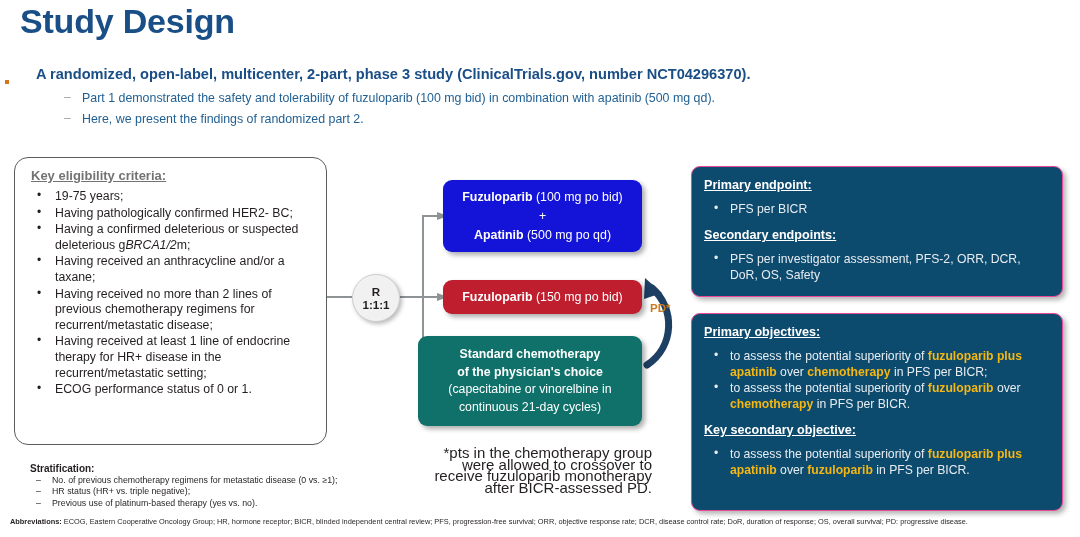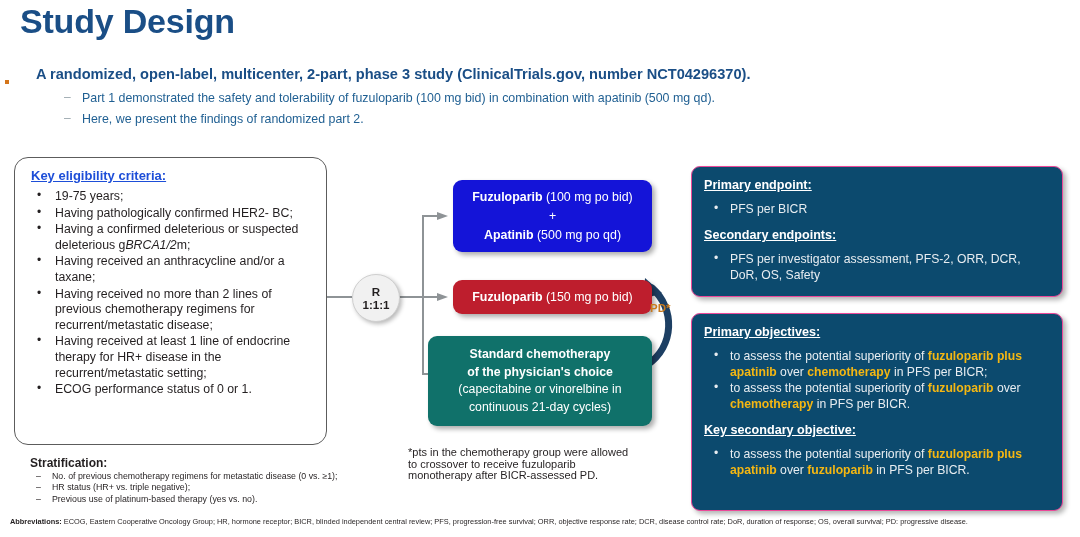--- a/index.html
+++ b/index.html
@@ -73,21 +73,21 @@
     border-radius: 14px;
     background: #ffffff;
     box-sizing: border-box;
   }
   .elig-title {
     position: absolute;
     left: 16px;
     top: 10px;
     font-size: 13px;
     font-weight: bold;
-    color: #1d4ed8;
+    color: #737373;
     text-decoration: underline;
     text-align: right;
   }
   .elig-list {
     position: absolute;
     left: 14px;
     top: 31px;
     width: 292px;
     margin: 0;
     padding: 0;
@@ -112,24 +112,25 @@
   .ital { font-style: italic; }
 
   
   .strat {
     position: absolute;
     left: 30px;
     top: 456px;
     width: 360px;
   }
   .strat-title {
-    font-size: 12px;
+    font-size: 10px;
     font-weight: bold;
     color: #231f20;
     margin-bottom: 1px;
+    margin-top: 7px;
   }
   .strat ul {
     margin: 0;
     padding: 0;
     list-style: none;
   }
   .strat li {
     position: relative;
     padding-left: 22px;
     font-size: 8.8px;
@@ -157,21 +158,20 @@
     position: absolute;
     border-radius: 9px;
     box-sizing: border-box;
     color: #ffffff;
     display: flex;
     flex-direction: column;
     align-items: center;
     justify-content: center;
     text-align: center;
     box-shadow: 3px 3px 5px rgba(0,0,0,0.33);
-    margin-left: 10px;
   }
   .arm-a {
     left: 443px; top: 180px; width: 199px; height: 72px;
     background: #1414d8;
     font-size: 12.4px;
     line-height: 19px;
   }
   .arm-b {
     left: 443px; top: 280px; width: 199px; height: 34px;
     background: #be1e2d;
@@ -209,26 +209,27 @@
   .pd-label {
     position: absolute;
     left: 650px;
     top: 302px;
     font-size: 11.5px;
     font-weight: bold;
     color: #c8791c;
   }
   .cross-note {
     position: absolute;
-    left: 408px;
+    left: 420px;
     top: 447px;
     width: 232px;
-    font-size: 11px;
+    font-size: 15px;
     line-height: 11.6px;
     color: #231f20;
+    text-align: right;
   }
 
   
   .panel {
     position: absolute;
     background: #0c4a6e;
     border: 1px solid #ec4899;
     border-radius: 9px;
     box-sizing: border-box;
     box-shadow: 3px 3px 5px rgba(0,0,0,0.3);

